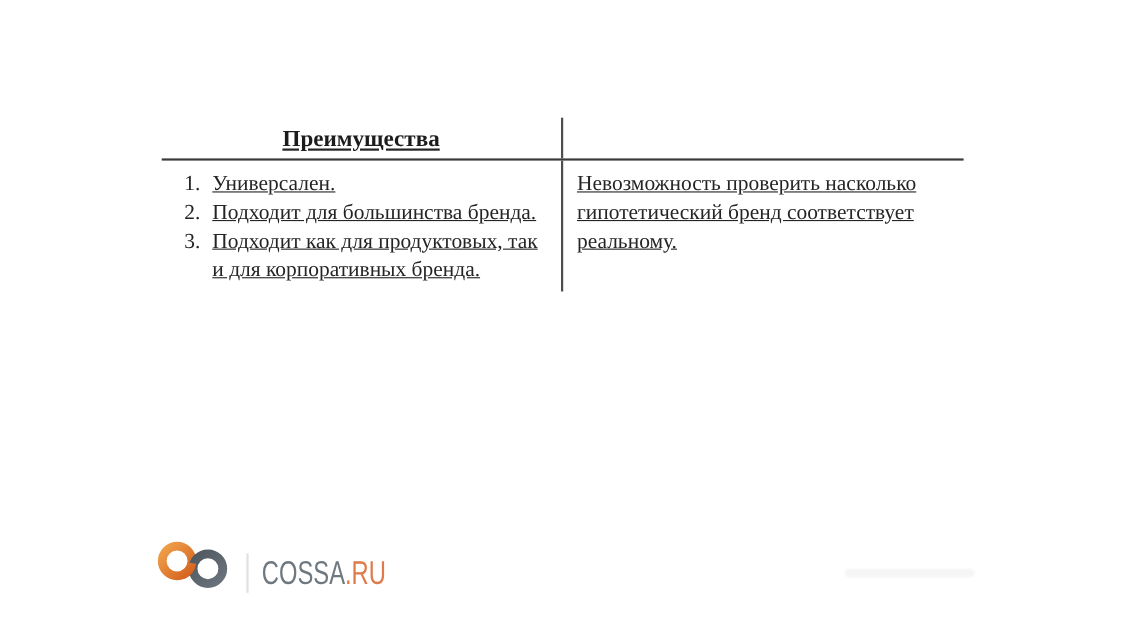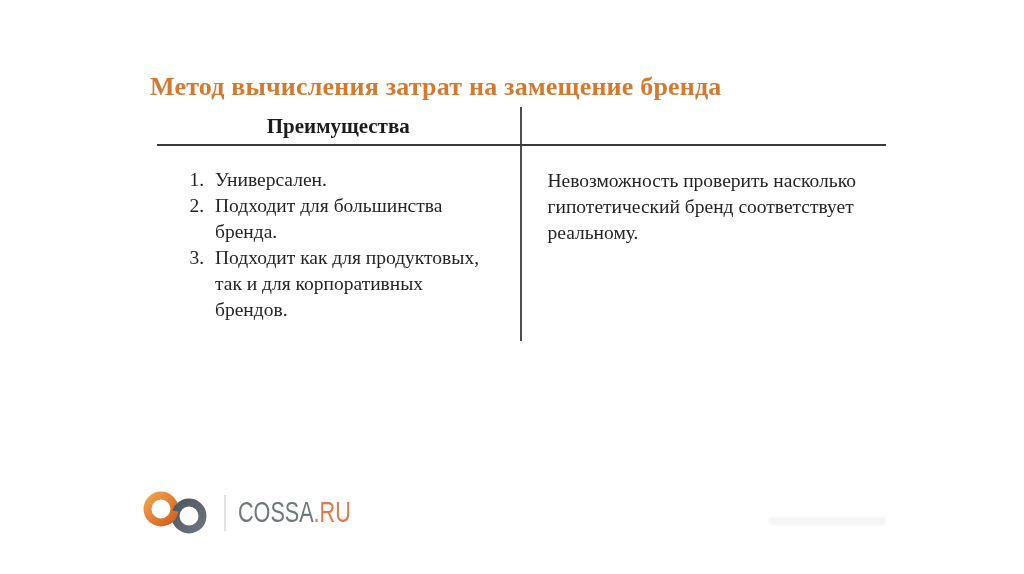--- a/index.html
+++ b/index.html
@@ -22,23 +22,24 @@
     font-size: 26px;
     line-height: 32px;
     font-weight: 700;
     color: #d5792f;
     letter-spacing: 0.2px;
   }
 
   
   .cmp-table {
     position: absolute;
-    left: 157px;
+    left: 147px;
     top: 107px;
     width: 729px;
+    text-decoration: underline;
   }
   .cmp-head {
     display: flex;
     border-bottom: 2px solid #3a3a3a;
   }
   .cmp-th {
     width: 50%;
     box-sizing: border-box;
     text-align: center;
     font-weight: 700;
@@ -54,34 +55,34 @@
     box-sizing: border-box;
     font-size: 19.5px;
     line-height: 26px;
   }
   .cmp-td.first {
     border-right: 2px solid #4e4e4e;
     padding: 5px 8px 2px 0;
   }
   .cmp-td.second { padding: 5px 10px 2px 9px; }
   .adv-list {
-    margin: 16px;
+    margin: 4px;
     padding: 0 0 0 36px;
     list-style: decimal;
   }
   .adv-list li { padding-left: 6px; }
-  .dis-text { margin: 17px; }
+  .dis-text { margin: 4px; }
 
   
   .footer-logo {
     position: absolute;
     left: 141px;
     top: 487px;
     display: flex;
-    align-items: center;
+    align-items: flex-end;
     height: 52px;
   }
   .logo-icon svg { display: block; }
   .logo-divider {
     width: 2px;
     height: 36px;
     background: #e1e1e1;
     margin: 0 12px 0 13px;
   }
   .logo-text {
@@ -107,32 +108,31 @@
     background: rgba(110, 110, 110, 0.07);
     border-radius: 4px;
     filter: blur(1px);
   }
 </style>
 </head>
 <body>
 
 <div class="slide">
 
-  <h1 class="slide-title">Метод вычисления затрат на замещение бренда</h1>
 
   <div class="cmp-table">
     <div class="cmp-head">
       <div class="cmp-th first">Преимущества</div>
     </div>
     <div class="cmp-body">
       <div class="cmp-td first">
         <ol class="adv-list">
           <li>Универсален.</li>
           <li>Подходит для большинства бренда.</li>
-          <li>Подходит как для продуктовых, так и для корпоративных брендов.</li>
+          <li>Подходит как для продуктовых, так и для корпоративных бренда.</li>
         </ol>
       </div>
       <div class="cmp-td second">
         <p class="dis-text">Невозможность проверить насколько гипотетический бренд соответствует реальному.</p>
       </div>
     </div>
   </div>
 
   <div class="footer-logo">
     <span class="logo-icon">

